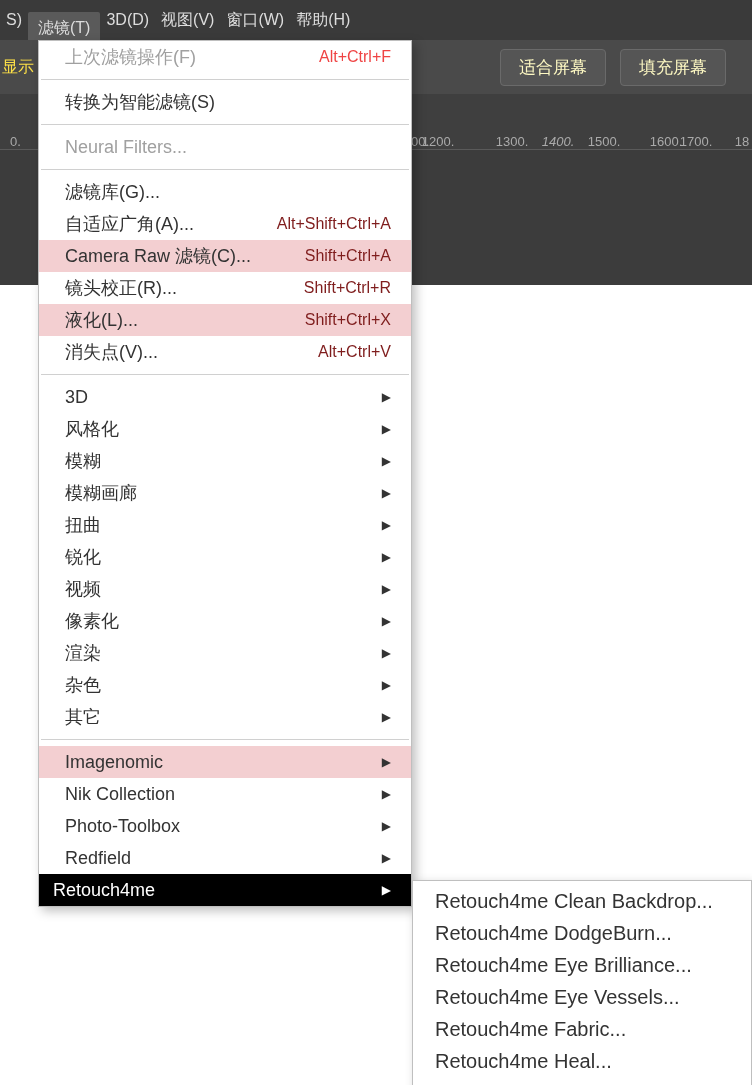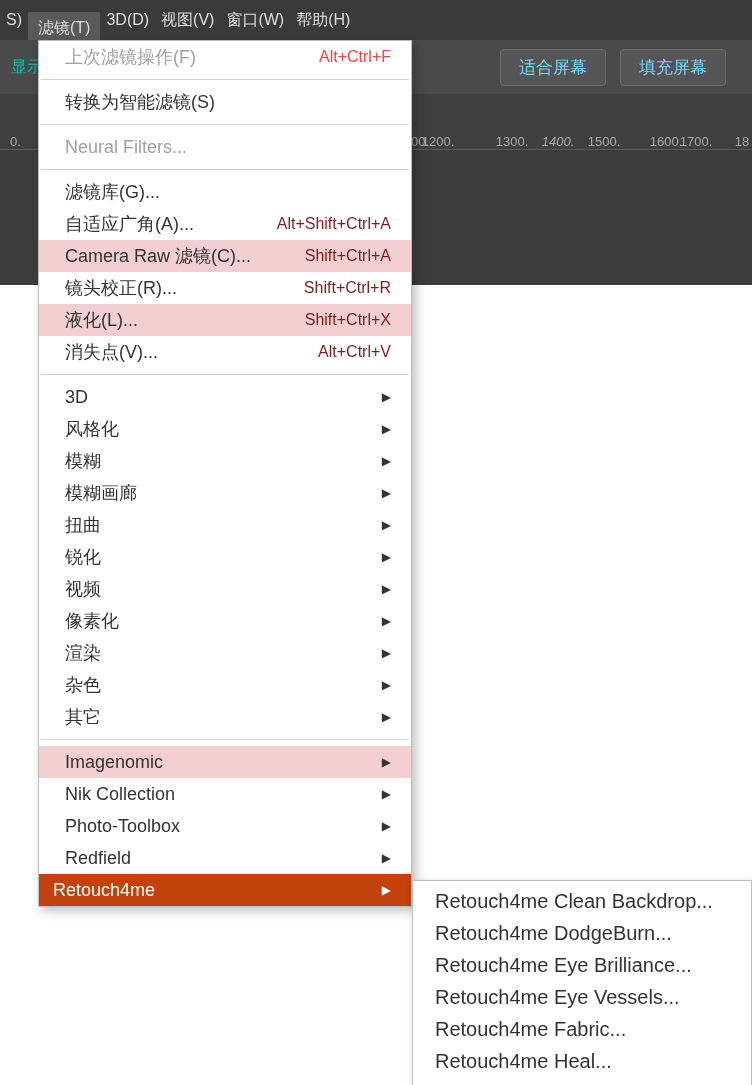--- a/index.html
+++ b/index.html
@@ -3,34 +3,34 @@
 <meta charset="utf-8">
 <style>
   * { box-sizing: border-box; margin: 0; padding: 0; font-family: "Microsoft YaHei", "Segoe UI", sans-serif; }
   body { width: 752px; height: 1085px; background: #fff; overflow: hidden; position: relative; }
 
   .topbar { position: absolute; left: 0; top: 0; width: 752px; height: 40px; background: #3a3a3a; display: flex; align-items: center; }
   .topbar .frag { color: #ddd; font-size: 16px; padding: 0 6px; line-height: 40px; }
   .topbar .menu-open { background: #5a5a5a; padding: 0 10px; height: 32px; line-height: 32px; margin-top:16px; border-radius: 2px; }
 
   .toolbar { position: absolute; left: 0; top: 40px; width: 752px; height: 54px; background: #4a4a4a; display:flex; align-items:center; }
-  .toolbar .tb-frag { color: #14b8a6; font-size: 16px; padding: 0 11px; }
-  .tb-btn { color:#7dd3fc; background:#555; border:1px solid #6a6a6a; border-radius:4px; padding:6px 18px; margin-left:14px; font-size:17px; }
+  .toolbar .tb-frag { color: #fde047; font-size: 16px; padding: 0 2px; }
+  .tb-btn { color:#fef9c3; background:#555; border:1px solid #6a6a6a; border-radius:4px; padding:6px 18px; margin-left:14px; font-size:17px; }
 
   .ruler { position:absolute; left:0; top:94px; width:752px; height:56px; background:#3f3f3f; border-bottom:1px solid #5a5a5a; }
   .ruler-label { position:absolute; top:40px; color:#aaa; font-size:13px; transform:translateX(-50%); }
 
   .canvas-bg { position:absolute; left:0; top:150px; width:752px; height:135px; background:#3c3c3c; }
   .white-bg { position:absolute; left:0; top:285px; width:752px; height:800px; background:#fff; }
 
   .dropdown { position:absolute; left:38px; top:40px; width:374px; background:#fff; border:1px solid #bfbfbf; box-shadow:4px 4px 10px rgba(0,0,0,0.25); }
   .dd-item { display:flex; align-items:flex-start; justify-content:space-between; padding:4px 20px 4px 26px; font-size:18px; color:#333; height:32px; line-height:24px; }
   .dd-item.disabled { color:#a0a0a0; }
   .dd-item.highlight-pink { background:#f3cfd1; }
-  .dd-item.selected-blue { background:#c2410c; color:#fff;padding-left:14px; }
+  .dd-item.selected-blue { background:#000000; color:#fff;padding-left:14px; }
   .dd-sep { height:1px; background:#d0d0d0; margin: 6px 2px; }
   .dd-label {}
   .dd-shortcut { font-size:16px; color:#7f1d1d; }
   .dd-item.disabled .dd-shortcut { color:#ef4444; }
   .dd-arrow { font-size:12px; }
   .dd-item.selected-blue .dd-arrow { color:#fff; }
   .dd-item.highlight-pink .dd-arrow,
   .dd-item .dd-arrow { color:#333; }
 
   .submenu { position:absolute; left:412px; top:880px; width:340px; background:#fff; border:1px solid #bfbfbf; box-shadow:4px 4px 10px rgba(0,0,0,0.25); padding-top:4px; }

